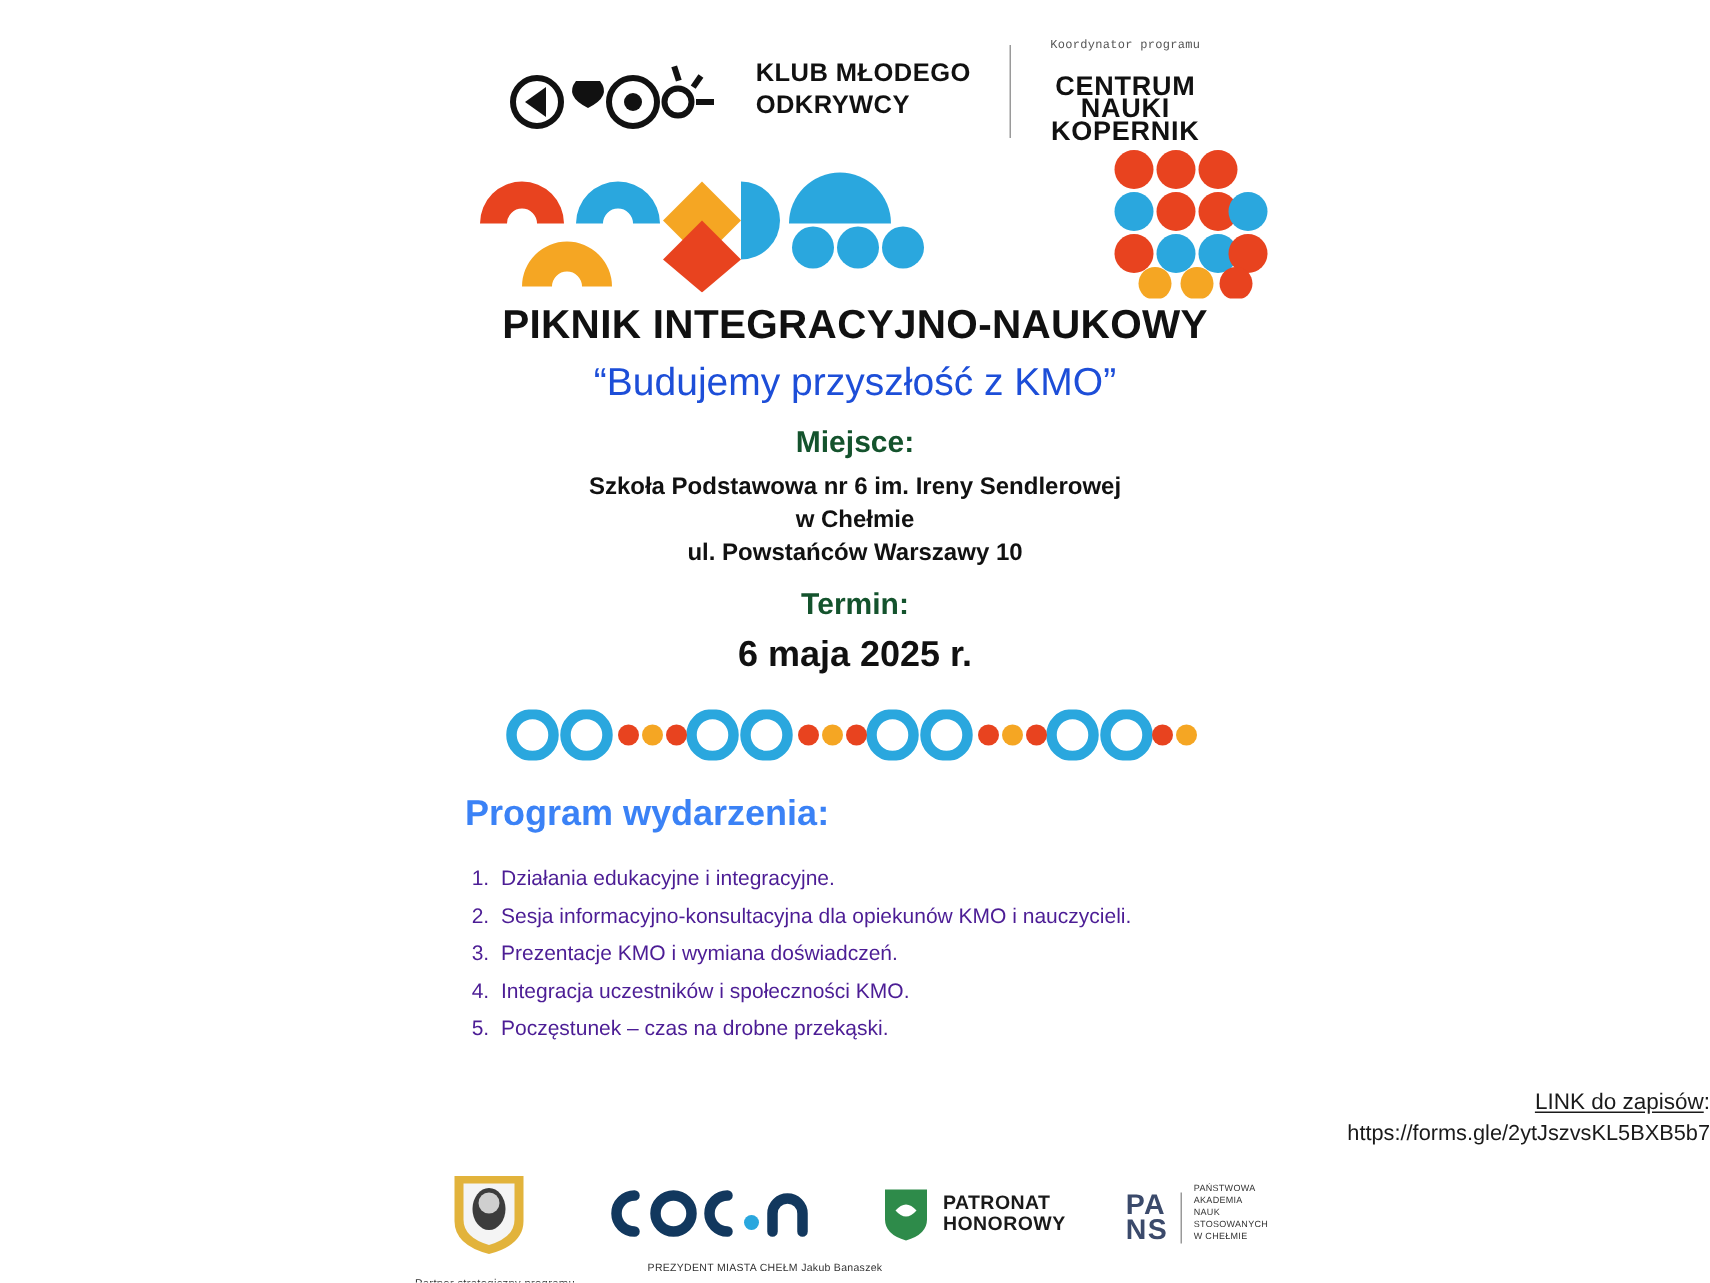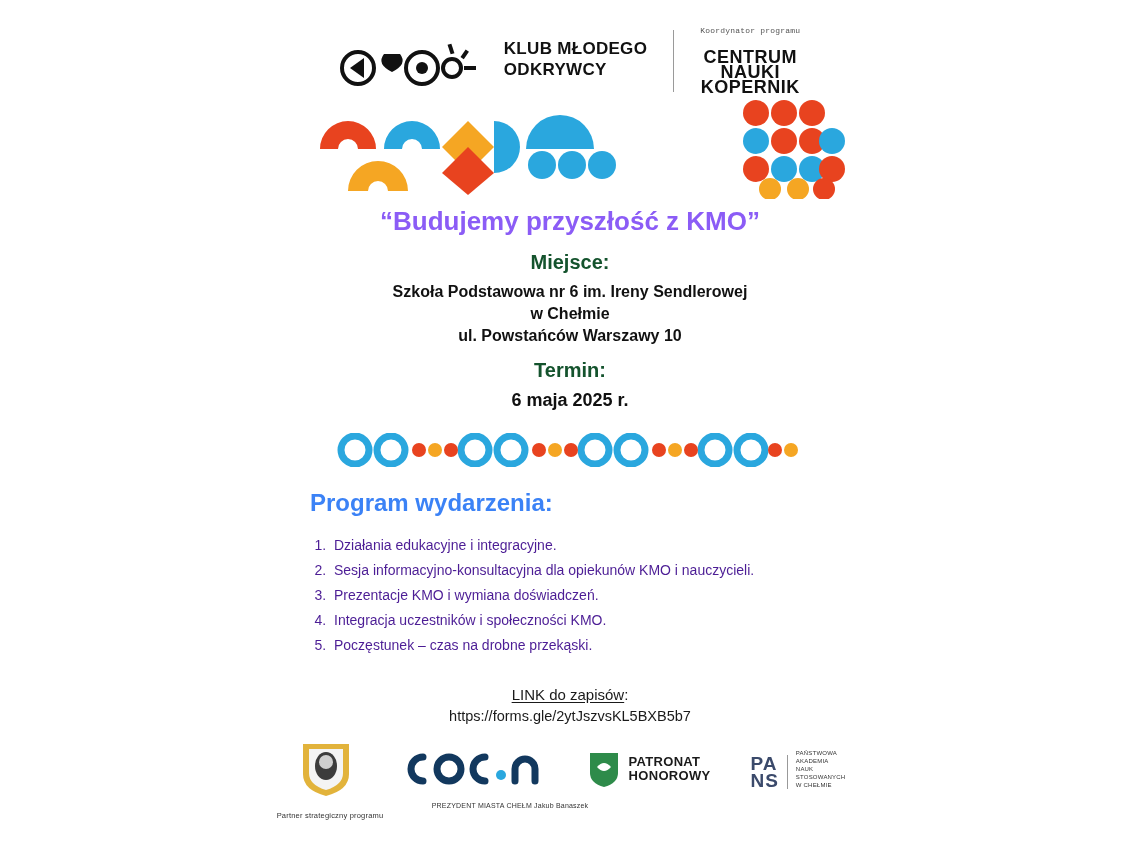--- a/index.html
+++ b/index.html
@@ -90,39 +90,39 @@
   
   .title-block { text-align: center; margin-top: 2px; }
   .title-main {
     font-size: 27px;
     font-weight: bold;
     letter-spacing: .2px;
     color: #111;
   }
   .title-sub {
     font-size: 26px;
-    font-weight: bold;
+    font-weight: normal;
     margin-top: 7px;
-    color: #8b5cf6;
+    color: #1d4ed8;
   }
   .label-orange {
     color: #14532d;
     font-weight: bold;
     font-size: 20px;
     margin-top: 14px;
   }
   .place-line {
     font-size: 16px;
     font-weight: bold;
     margin-top: 9px;
     color: #111;
   }
   .place-line.second { margin-top: 4px; }
   .date-line {
-    font-size: 18px;
+    font-size: 24px;
     font-weight: bold;
     margin-top: 8px;
     color: #111;
   }
 
   
   .sep {
     display: flex;
     justify-content: center;
     margin-top: 22px;
@@ -140,21 +140,21 @@
     margin: 16px 0 0 0;
     padding-left: 330px;
     font-size: 14px;
     line-height: 25px;
     color: #4c1d95;
   }
   ol.program-list li { padding-left: 4px; }
 
   
   .link-block {
-    text-align: center;
+    text-align: right;
     margin-top: 28px;
     font-size: 15px;
     color: #1a1a1a;
   }
   .link-label u { text-underline-offset: 2px; }
   .link-url { margin-top: 5px; font-size: 14.5px; }
 
   
   .logos-row {
     display: flex;
@@ -278,20 +278,21 @@
         <circle cx="70" cy="70" r="13" fill="#2AA7DE"></circle>
         <circle cx="90" cy="70" r="13" fill="#E8431F"></circle>
         <circle cx="28" cy="90" r="11" fill="#F5A623"></circle>
         <circle cx="56" cy="90" r="11" fill="#F5A623"></circle>
         <circle cx="82" cy="90" r="11" fill="#E8431F"></circle>
       </svg>
     </div>
   </div>
 
   <div class="title-block">
+    <div class="title-main">PIKNIK INTEGRACYJNO-NAUKOWY</div>
     <div class="title-sub">“Budujemy przyszłość z KMO”</div>
 
     <div class="label-orange">Miejsce:</div>
     <div class="place-line">Szkoła Podstawowa nr 6 im. Ireny Sendlerowej</div>
     <div class="place-line second">w Chełmie</div>
     <div class="place-line second">ul. Powstańców Warszawy 10</div>
 
     <div class="label-orange">Termin:</div>
     <div class="date-line">6 maja 2025 r.</div>
   </div>

